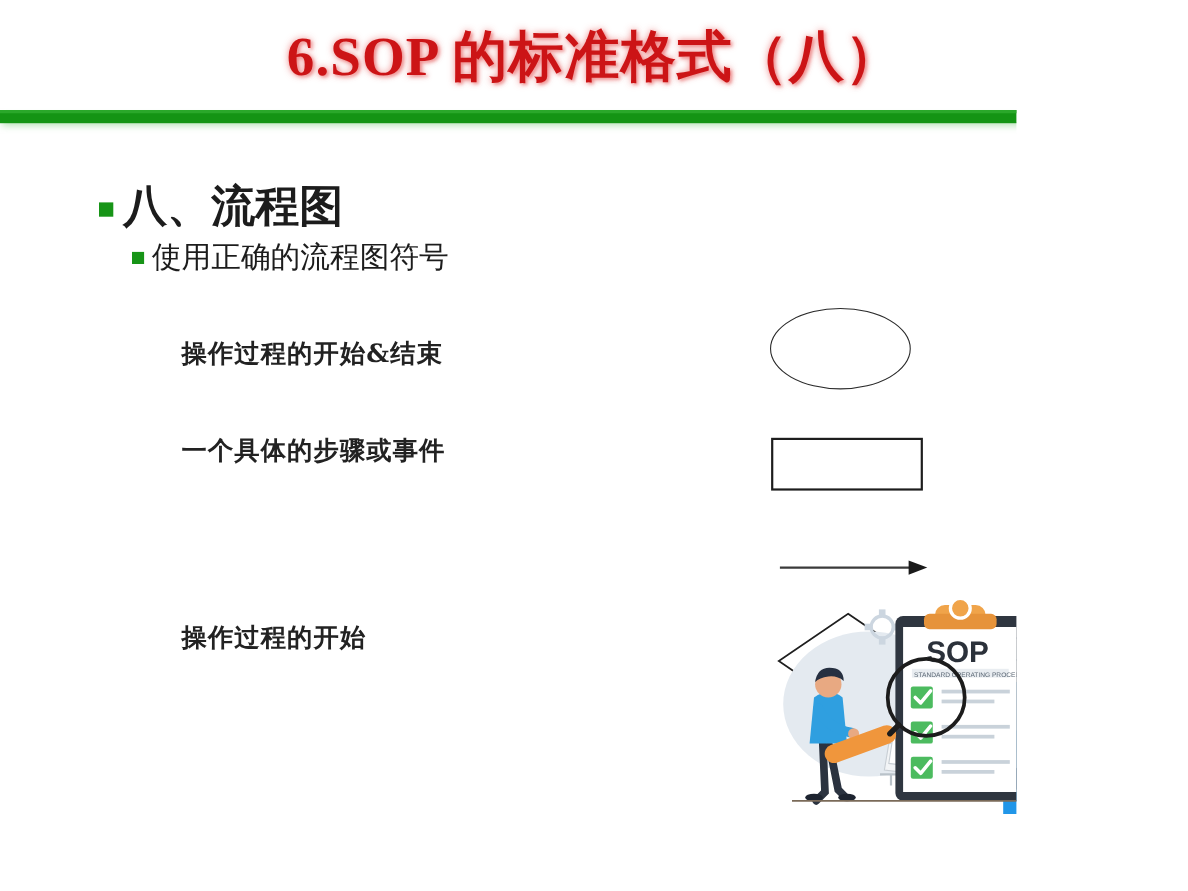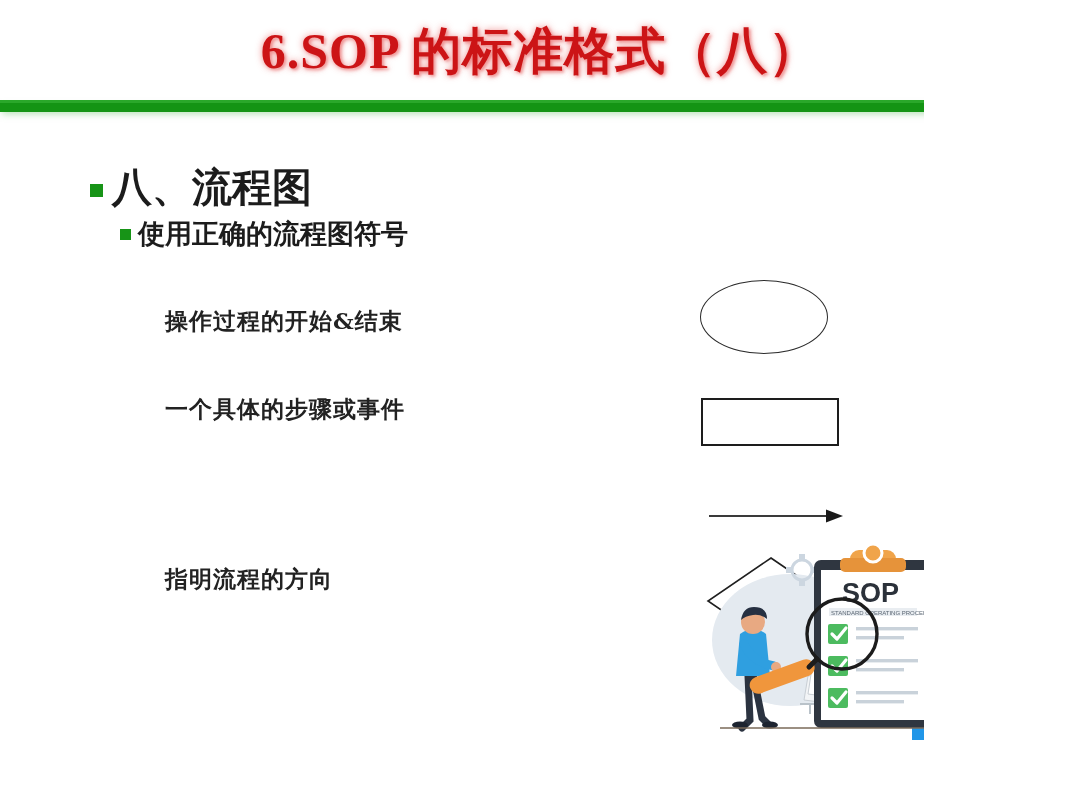--- a/index.html
+++ b/index.html
@@ -77,21 +77,21 @@
     font-weight: bold;
     color: #1c1c1c;
     white-space: nowrap;
   }
   .head2 {
     position: absolute;
     left: 120px;
     top: 216px;
     font-family: "DejaVu Sans", sans-serif;
     font-size: 27px;
-    font-weight: bold;
+    font-weight: normal;
     color: #1c1c1c;
     white-space: nowrap;
   }
 
   
   .sym-label {
     position: absolute;
     left: 165px;
     font-family: "DejaVu Serif", serif;
     font-size: 23px;
@@ -161,21 +161,21 @@
   <div class="head1">
     <span class="bullet-sq"></span><span>八、流程图</span>
   </div>
 
   <div class="head2">
     <span class="bullet-sq small"></span><span>使用正确的流程图符号</span>
   </div>
 
   <div class="sym-label r1">一个具体的步骤或事件</div>
   <div class="sym-label r0">操作过程的开始&amp;结束</div>
-  <div class="sym-label r3">指明流程的方向</div>
+  <div class="sym-label r3">操作过程的开始</div>
 
   <div class="shape-ellipse"></div>
 
   <div class="shape-rect"></div>
 
   <svg class="shape-arrow" viewBox="0 0 136 20">
     <line x1="1" y1="10" x2="120" y2="10" stroke="#3a3a3a" stroke-width="2.2"></line>
     <polygon points="118,3.5 135,10 118,16.5" fill="#1a1a1a"></polygon>
   </svg>
 

